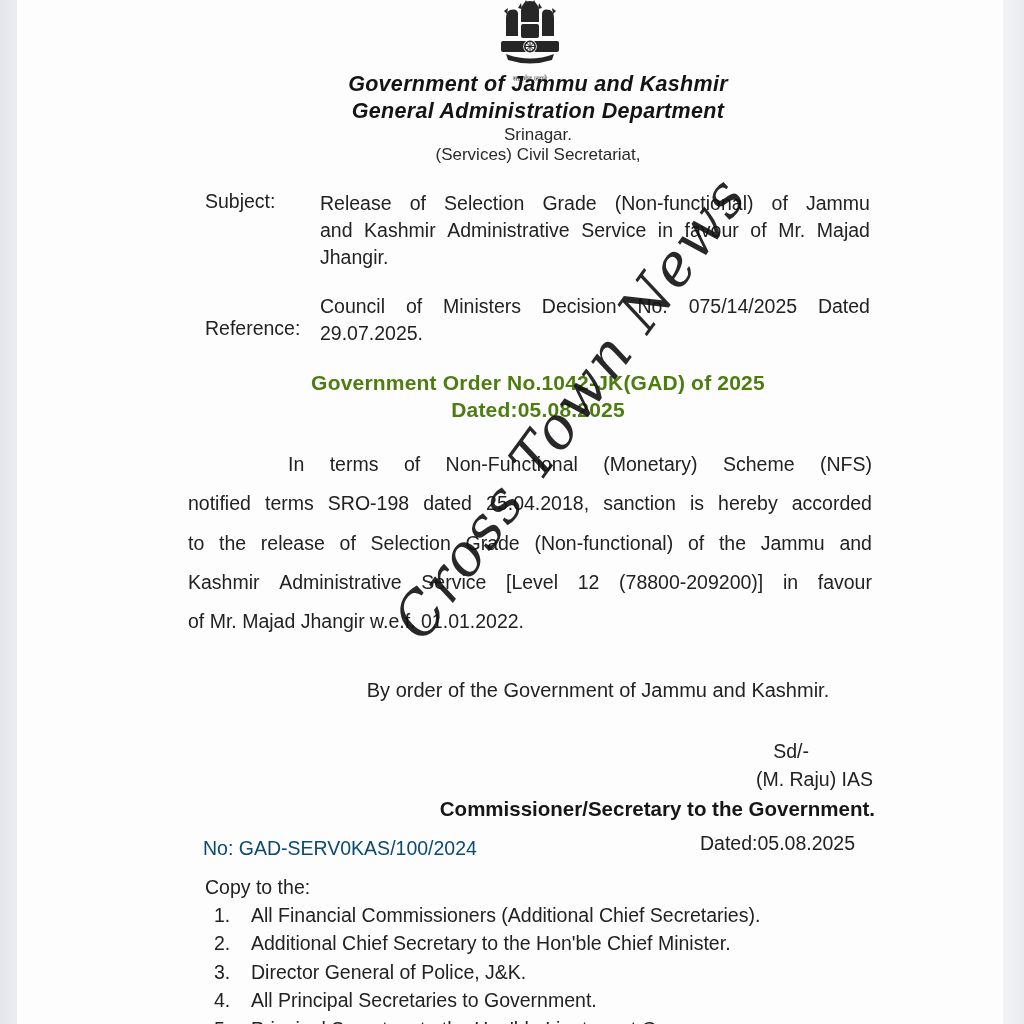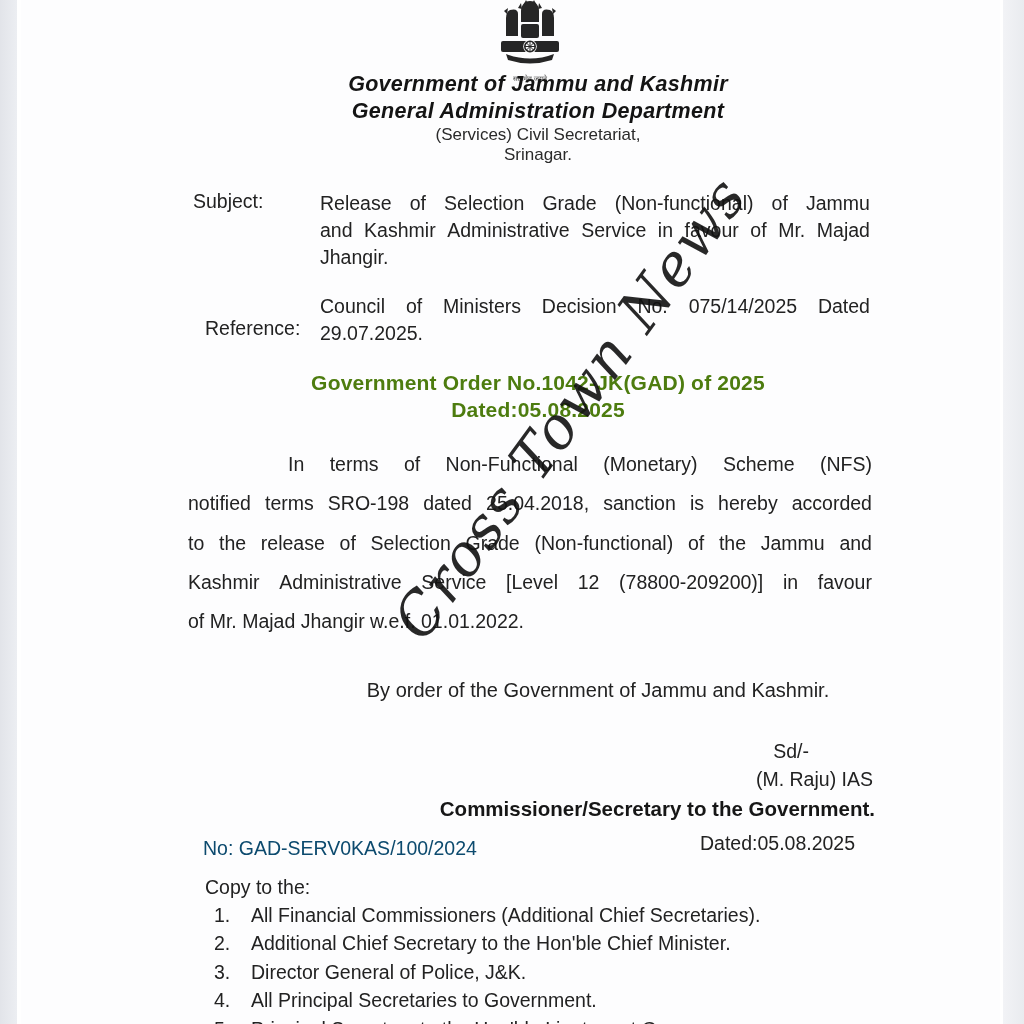--- a/index.html
+++ b/index.html
@@ -103,25 +103,25 @@
     <path d="M10 54 q24 9 48 0 l-2 6 q-22 7 -44 0 z" fill="#262626"></path>
   </svg>
   <span class="motto-text">सत्यमेव जयते</span>
 </div>
 
 <div class="abs watermark">Cross Town News</div>
 
 <div class="abs hdr">
   <div class="h-bold">Government of Jammu and Kashmir</div>
   <div class="h-bold">General Administration Department</div>
+  <div class="h-sub">Srinagar.</div>
   <div class="h-sub">(Services) Civil Secretariat,</div>
-  <div class="h-sub">Srinagar.</div>
-</div>
-
-<div class="abs lbl" style="left:193px;top:190px;">Subject:</div>
+</div>
+
+<div class="abs lbl" style="left:205px;top:190px;">Subject:</div>
 <div class="abs col" style="left:320px;top:190px;">
   <div class="jline">
       <span>Release</span>
       <span>of</span>
       <span>Selection</span>
       <span>Grade</span>
       <span>(Non-functional)</span>
       <span>of</span>
       <span>Jammu</span>
     </div>

